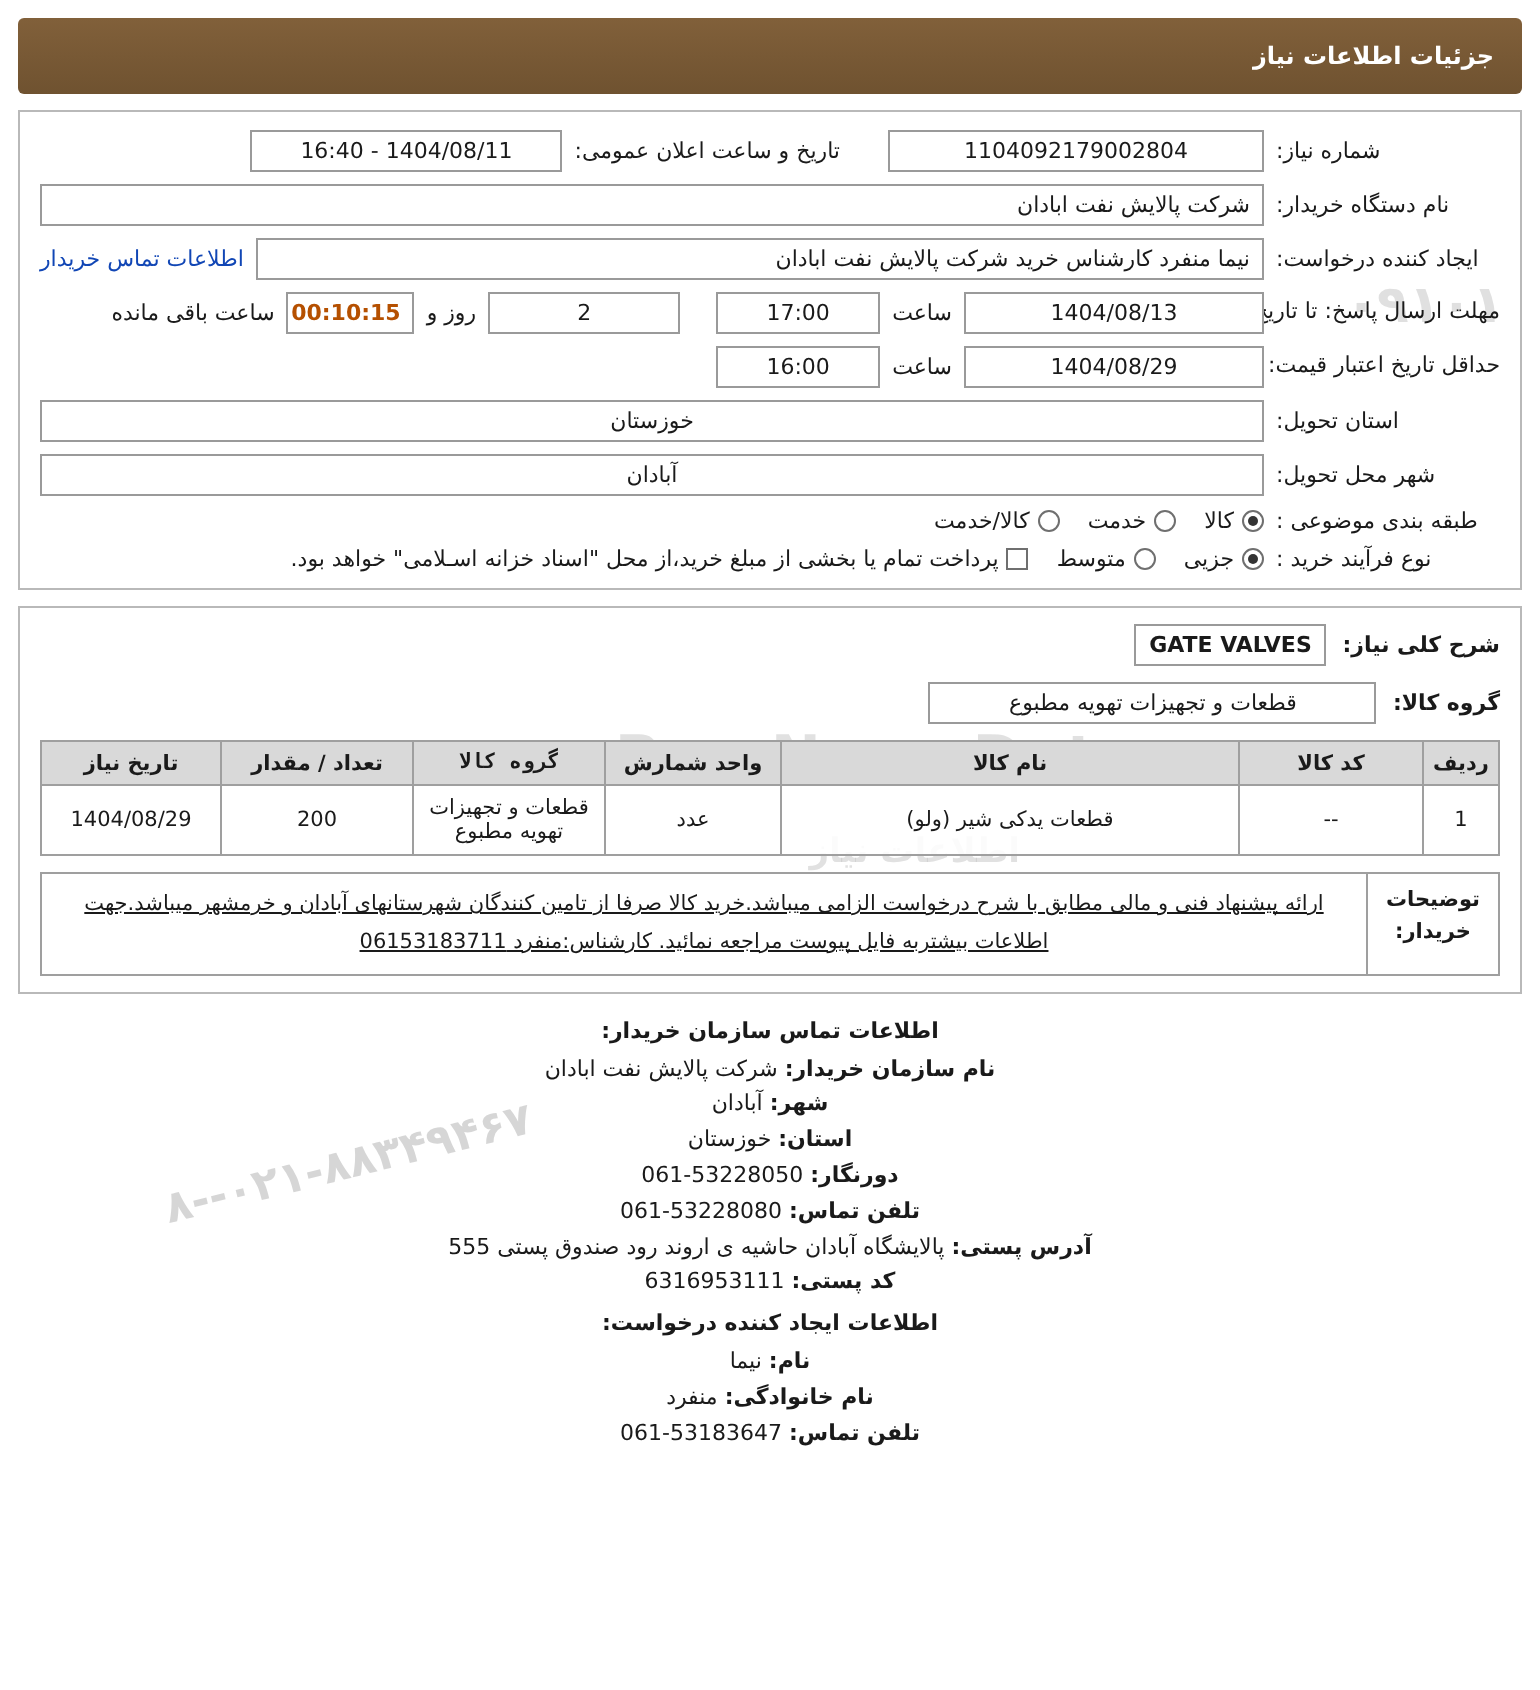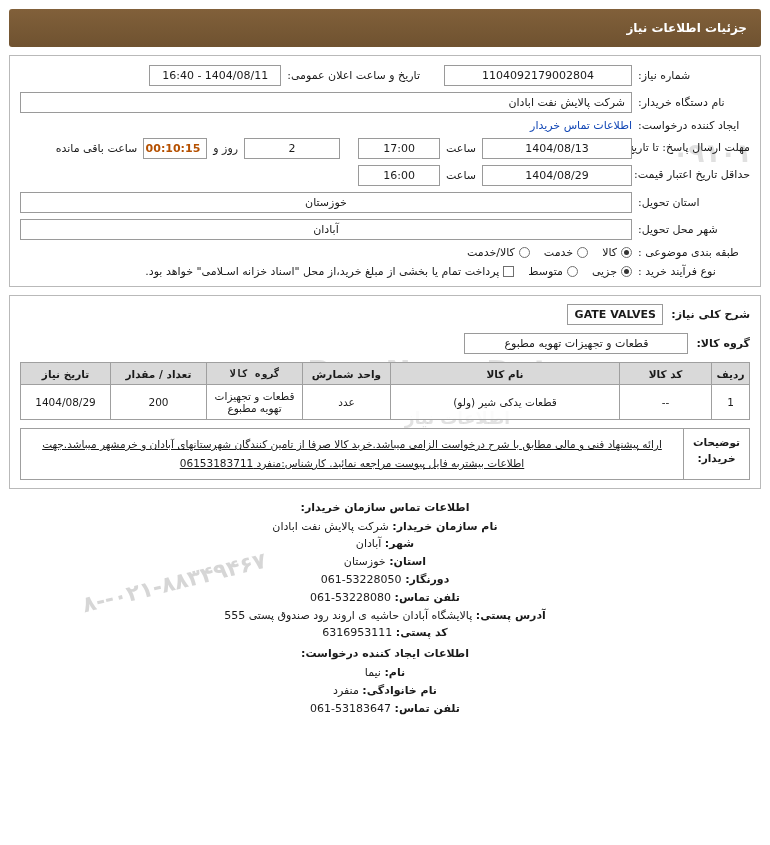--- a/index.html
+++ b/index.html
@@ -215,30 +215,31 @@
   </div>
 
   <div class="panel watermarked">
     <div class="wm wm-num" style="right:8px; top:82px;">۰۹۱۰۱</div>
     <div class="form">
 
       <div class="frow">
         <span class="lbl w110">شماره نیاز:</span>
         <span class="fld" style="width:188px;">1104092179002804</span>
         <span class="lbl" style="margin-right:18px;">تاریخ و ساعت اعلان عمومی:</span>
-        <span class="fld" style="width:132px;">1404/08/11 - 16:40</span>
+        <span class="fld" style="width:156px;">1404/08/11 - 16:40</span>
       </div>
 
       <div class="frow">
         <span class="lbl w110">نام دستگاه خریدار:</span>
         <span class="fld grow left">شرکت پالایش نفت ابادان</span>
       </div>
 
       <div class="frow">
         <span class="lbl w110">ایجاد کننده درخواست:</span>
+        <span class="fld grow left">نیما منفرد کارشناس خرید شرکت پالایش نفت ابادان</span>
         <a class="link">اطلاعات تماس خریدار</a>
       </div>
 
       <div class="frow">
         <span class="lbl w110" style="line-height:1.35;">مهلت ارسال پاسخ: تا تاریخ:</span>
         <span class="fld" style="width:150px;">1404/08/13</span>
         <span class="lbl">ساعت</span>
         <span class="fld" style="width:82px;">17:00</span>
         <span class="fld" style="width:96px; margin-right:12px;">2</span>
         <span class="lbl">روز و</span>

